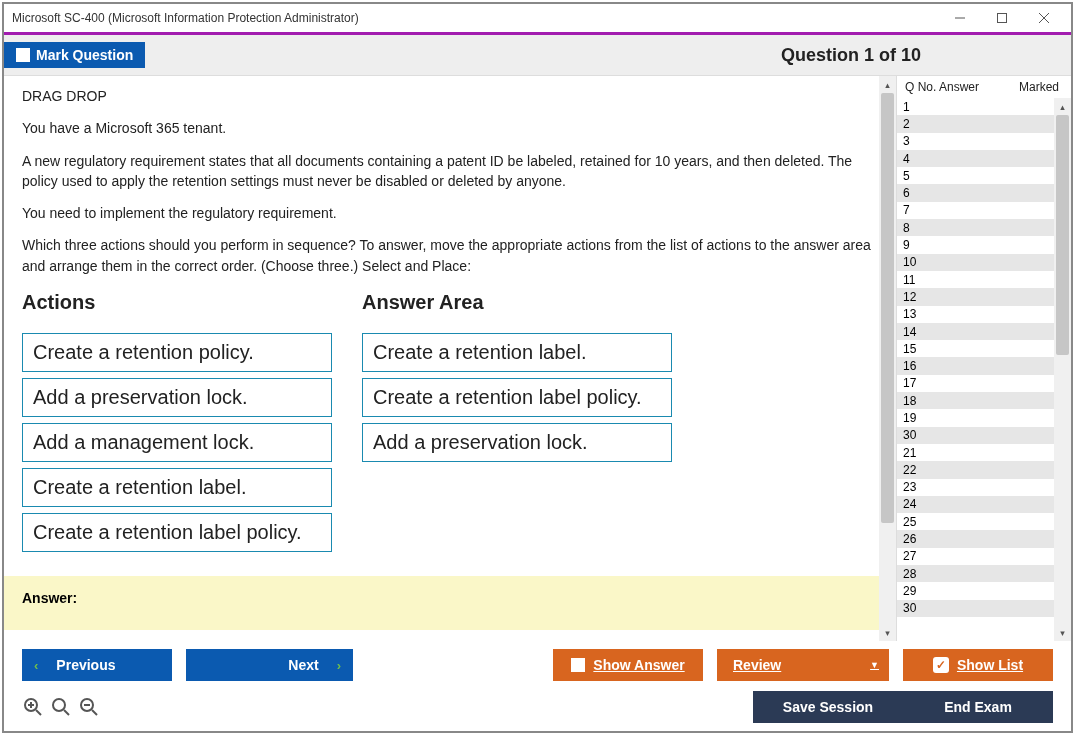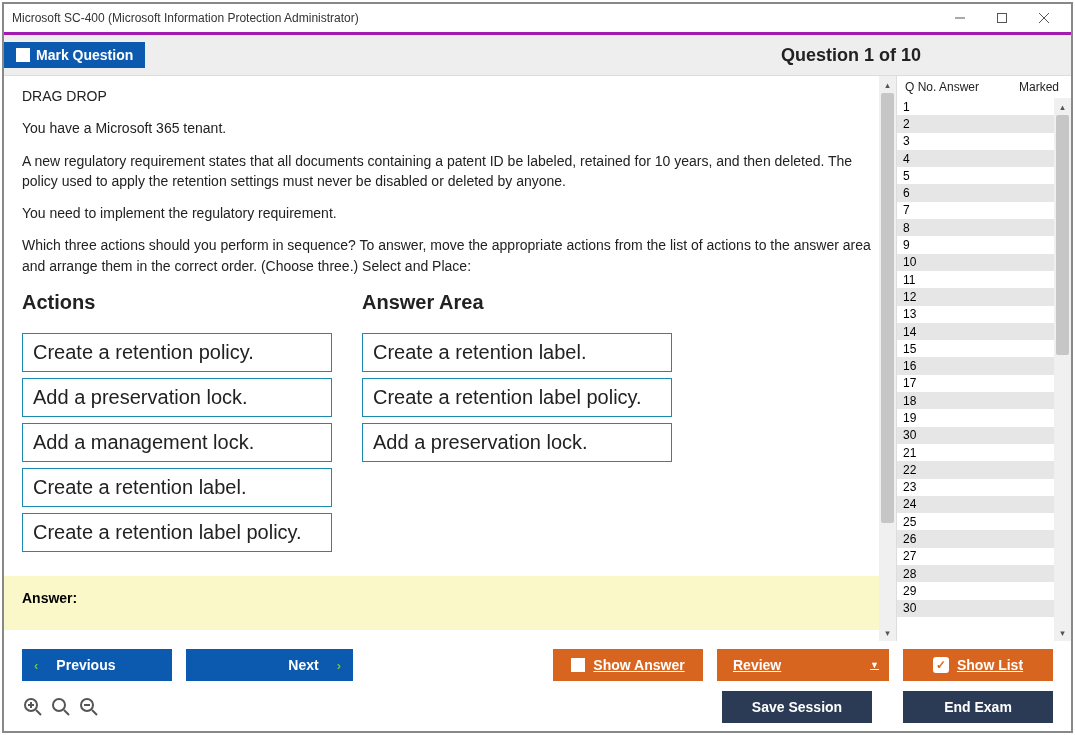--- a/index.html
+++ b/index.html
@@ -223,21 +223,21 @@
 .btn-show { width: 150px; }
 .btn-show .chk { width: 14px; height: 14px; background: #fff; display: inline-block; }
 .btn-review { width: 172px; justify-content: space-between; padding: 0 10px 0 16px; }
 .btn-review .caret { font-size: 9px; }
 .btn-list { width: 150px; }
 .btn-list .chk {
   width: 16px; height: 16px; background: #fff; border-radius: 3px;
   display: inline-flex; align-items: center; justify-content: center;
   color: #d8651f; font-size: 12px; font-weight: bold;
 }
-.footer-row2 { display: flex; gap: 31px; align-items: center; }
+.footer-row2 { display: flex; gap: 0; align-items: center; }
 .zoom-ctrls { display: flex; gap: 6px; color: #555; font-size: 22px; align-items: center; }
 .zoom-ctrls span { cursor: pointer; position: relative; display:inline-flex; align-items:center; justify-content:center; width:22px; height:22px;}
 .btn-save, .btn-end { width: 150px; }
 </style>
 </head>
 <body>
 
 <div class="window">
 
   <div class="titlebar">

